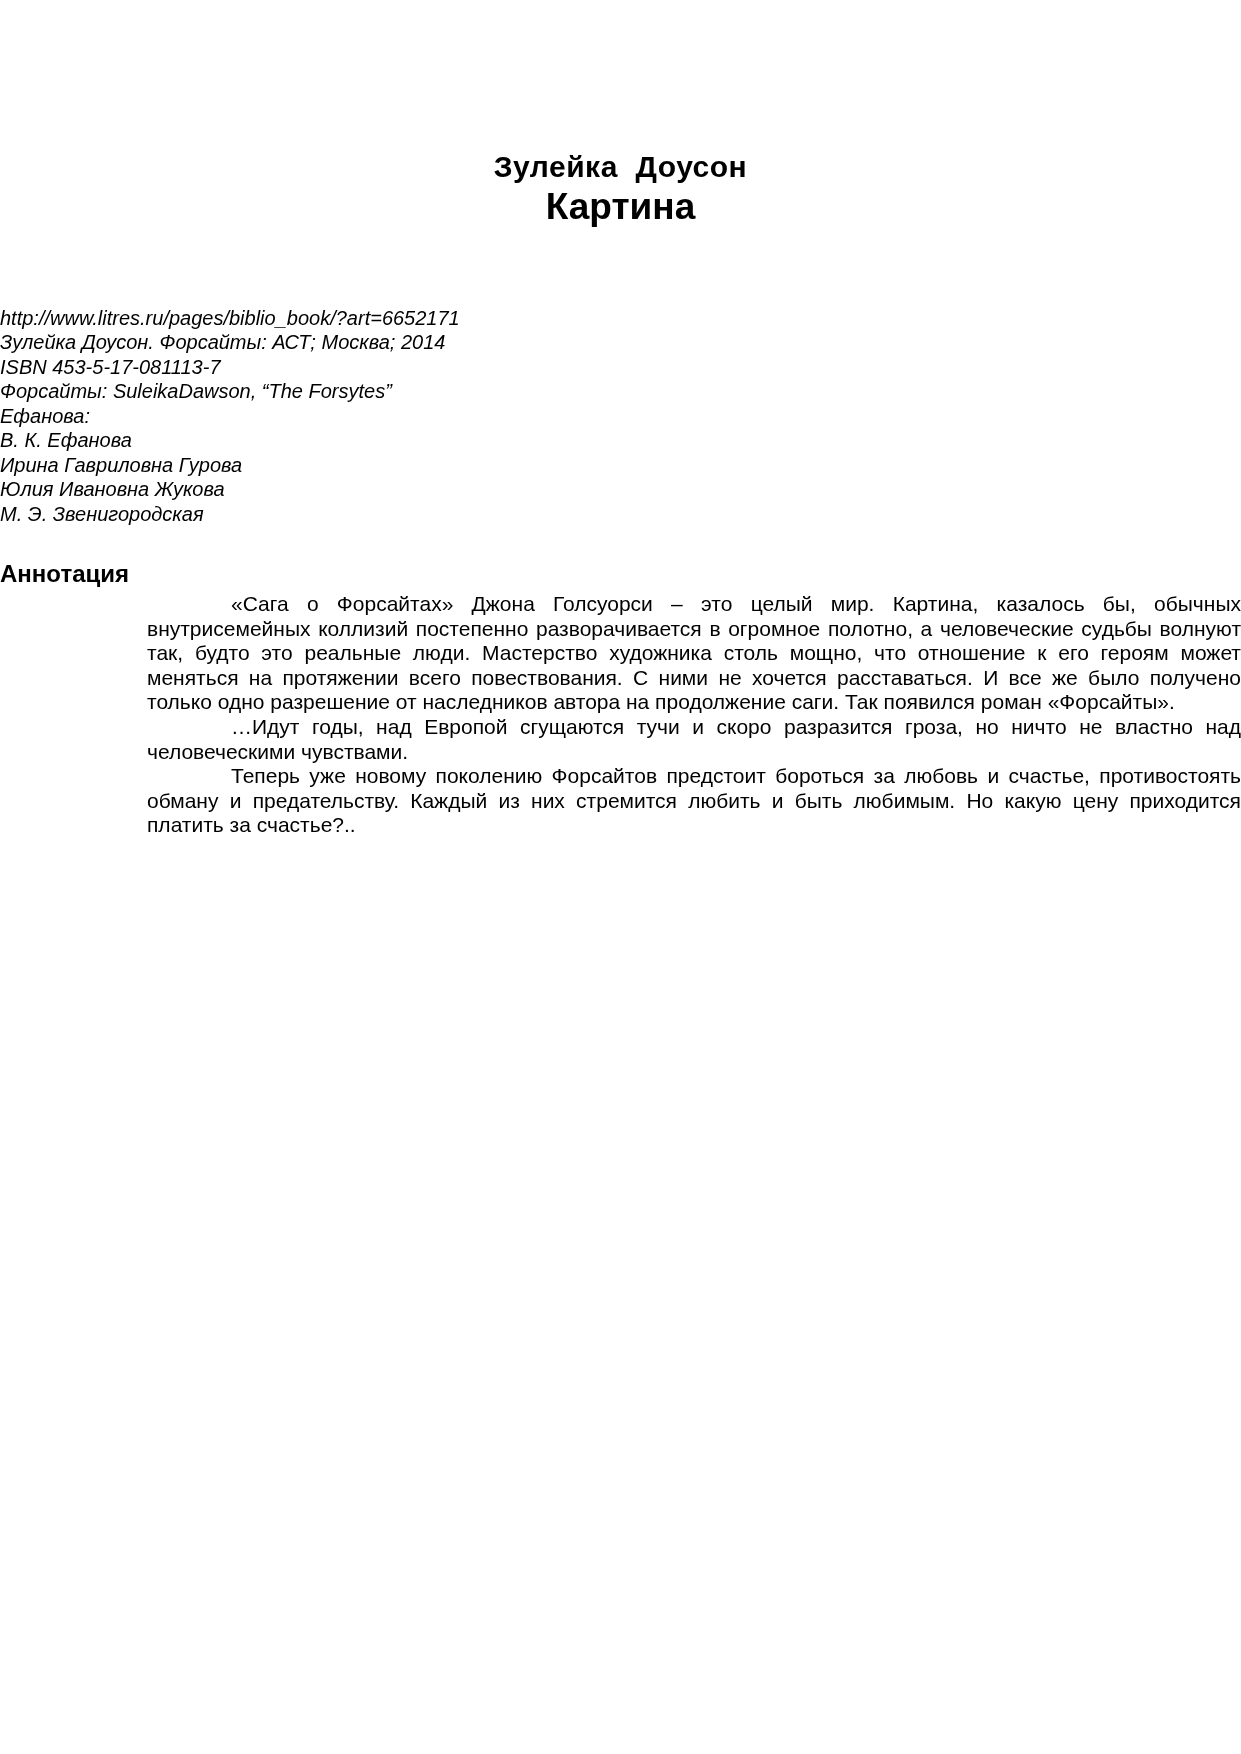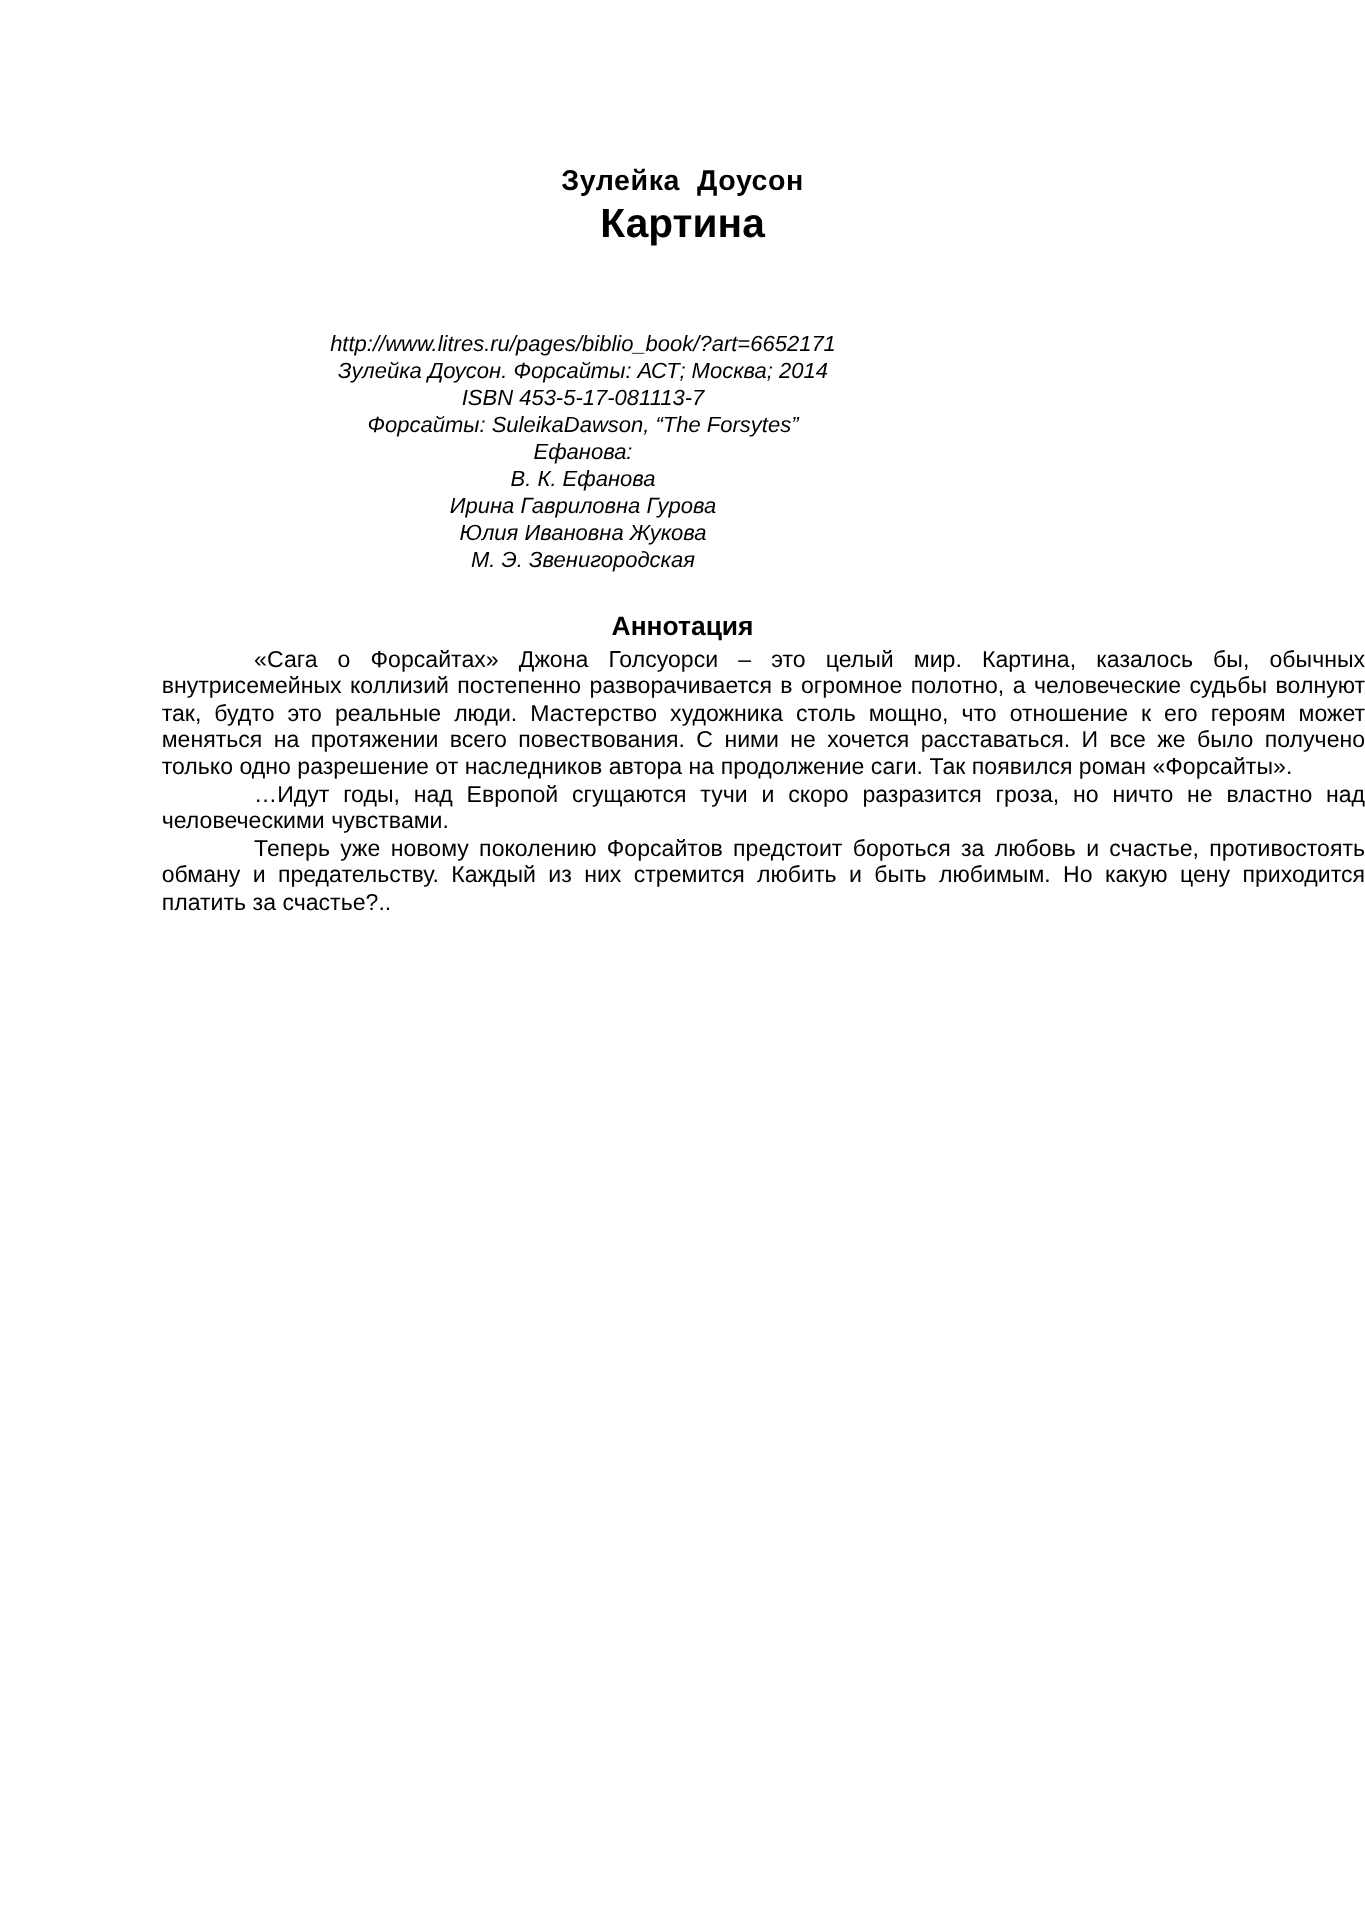--- a/index.html
+++ b/index.html
@@ -18,45 +18,45 @@
     position: relative;
     width: 1241px;
     height: 1754px;
     background: #ffffff;
   }
   .title-block {
     padding-top: 150px;
     text-align: center;
   }
   .author {
-    font-size: 26px;
+    font-size: 30px;
     font-weight: bold;
     line-height: 1.1;
     white-space: pre-wrap;
     letter-spacing: 0.5px;
   }
   .book-title {
     font-size: 37px;
     font-weight: bold;
     line-height: 1.1;
     margin-top: 4px;
   }
   .meta-block {
     margin-top: 78px;
     padding-right: 181px;
-    text-align: center;
+    text-align: left;
     font-style: italic;
     font-size: 20px;
     line-height: 24.5px;
   }
   .annotation-heading {
     margin-top: 34px;
     font-size: 24px;
     font-weight: bold;
-    text-align: center;
+    text-align: left;
     line-height: 1.2;
   }
   .body-text {
     margin-top: 3px;
     padding-left: 147px;
     font-size: 21px;
     line-height: 24.6px;
     text-align: justify;
   }
   .body-text p {

